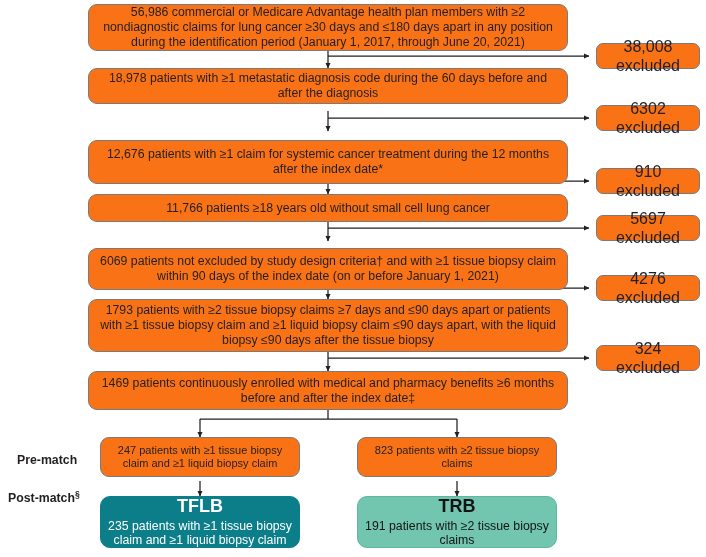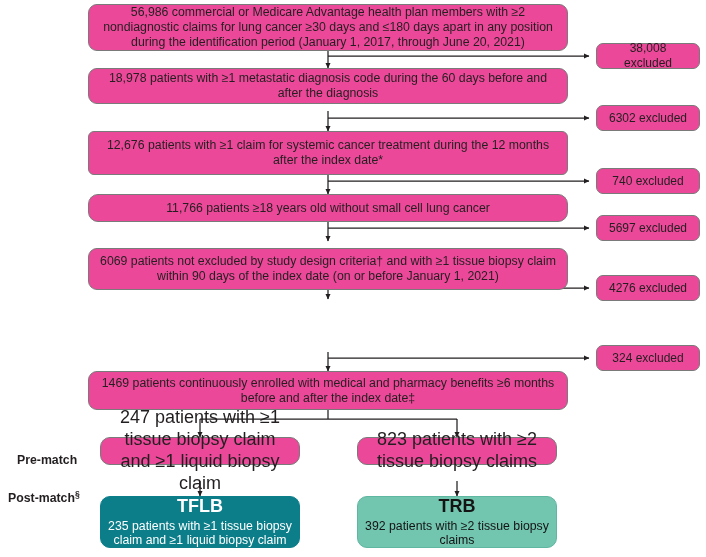--- a/index.html
+++ b/index.html
@@ -27,21 +27,21 @@
     height: 557px;
     pointer-events: none;
   }
 
   
   .node {
     position: absolute;
     box-sizing: border-box;
     border: 1.3px solid #7a7a7a;
     border-radius: 9px;
-    background: #ec4899;
+    background: #f97316;
     display: flex;
     align-items: center;
     justify-content: center;
     text-align: center;
     line-height: 1.21;
     padding: 2px 7px;
     z-index: 2;
   }
   .node .txt {
     display: block;
@@ -53,30 +53,29 @@
     left: 88px;
     width: 480px;
     font-size: 12.3px;
   }
 
   
   .excl-box {
     left: 596px;
     width: 104px;
     height: 26px;
-    font-size: 12px;
+    font-size: 16px;
     border-radius: 7px;
   }
 
   
   .split-box {
     width: 200px;
-    height: 28px;
-    font-size: 18px;
-    border-radius: 10px;
+    height: 40px;
+    font-size: 11px;
   }
   .split-left  { left: 100px; }
   .split-right { left: 357px; }
 
   
   .result-box {
     width: 200px;
     height: 52px;
     border-radius: 10px;
     border: 1.3px solid #7a7a7a;
@@ -161,47 +160,50 @@
   </svg>
 
   <div class="node main-box" style="top:4px; height:47px;">
     <span class="txt">56,986 commercial or Medicare Advantage health plan members with ≥2 nondiagnostic claims for lung cancer ≥30 days and ≤180 days apart in any position during the identification period (January 1, 2017, through June 20, 2021)</span>
   </div>
 
   <div class="node main-box" style="top:68px; height:36px;">
     <span class="txt">18,978 patients with ≥1 metastatic diagnosis code during the 60 days before and after the diagnosis</span>
   </div>
 
-  <div class="node main-box" style="top:131px; height:44px;border-radius:6px;">
+  <div class="node main-box" style="top:140px; height:44px;">
     <span class="txt">12,676 patients with ≥1 claim for systemic cancer treatment during the 12 months after the index date*</span>
   </div>
 
-  <div class="node main-box" style="top:194px; height:28px;border-radius:10px;">
+  <div class="node main-box" style="top:194px; height:28px;">
     <span class="txt">11,766 patients ≥18 years old without small cell lung cancer</span>
   </div>
 
   <div class="node main-box" style="top:248px; height:42px;">
     <span class="txt">6069 patients not excluded by study design criteria† and with ≥1 tissue biopsy claim within 90 days of the index date (on or before January 1, 2021)</span>
   </div>
 
+  <div class="node main-box" style="top:299px; height:53px;">
+    <span class="txt">1793 patients with ≥2 tissue biopsy claims ≥7 days and ≤90 days apart or patients with ≥1 tissue biopsy claim and ≥1 liquid biopsy claim ≤90 days apart, with the liquid biopsy ≤90 days after the tissue biopsy</span>
+  </div>
 
   <div class="node main-box" style="top:371px; height:39px;">
     <span class="txt">1469 patients continuously enrolled with medical and pharmacy benefits ≥6 months before and after the index date‡</span>
   </div>
 
   <div class="node excl-box" style="top:43px;">
     <span class="txt">38,008 excluded</span>
   </div>
 
   <div class="node excl-box" style="top:105px;">
     <span class="txt">6302 excluded</span>
   </div>
 
   <div class="node excl-box" style="top:168px;">
-    <span class="txt">740 excluded</span>
+    <span class="txt">910 excluded</span>
   </div>
 
   <div class="node excl-box" style="top:215px;">
     <span class="txt">5697 excluded</span>
   </div>
 
   <div class="node excl-box" style="top:275px;">
     <span class="txt">4276 excluded</span>
   </div>
 
@@ -225,16 +227,16 @@
     <span class="txt">823 patients with ≥2 tissue biopsy claims</span>
   </div>
 
   <div class="node result-box result-left" style="top:496px;">
     <span class="title">TFLB</span>
     <span class="txt">235 patients with ≥1 tissue biopsy claim and ≥1 liquid biopsy claim</span>
   </div>
 
   <div class="node result-box result-right" style="top:496px;">
     <span class="title">TRB</span>
-    <span class="txt">392 patients with ≥2 tissue biopsy claims</span>
+    <span class="txt">191 patients with ≥2 tissue biopsy claims</span>
   </div>
 
 </div>
 
 </body></html>

